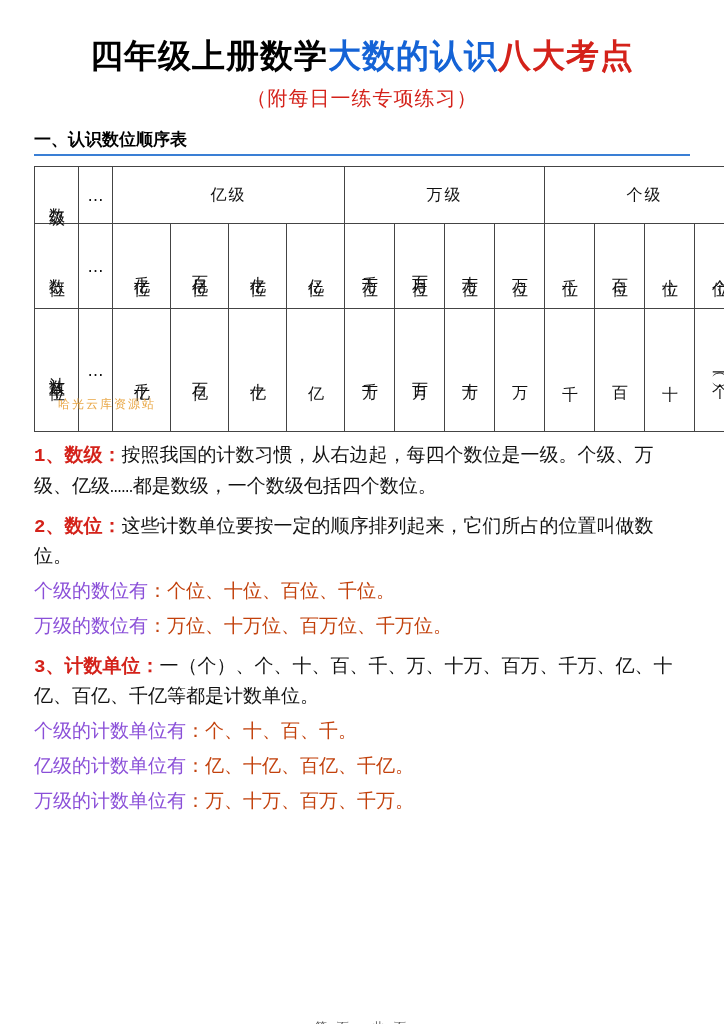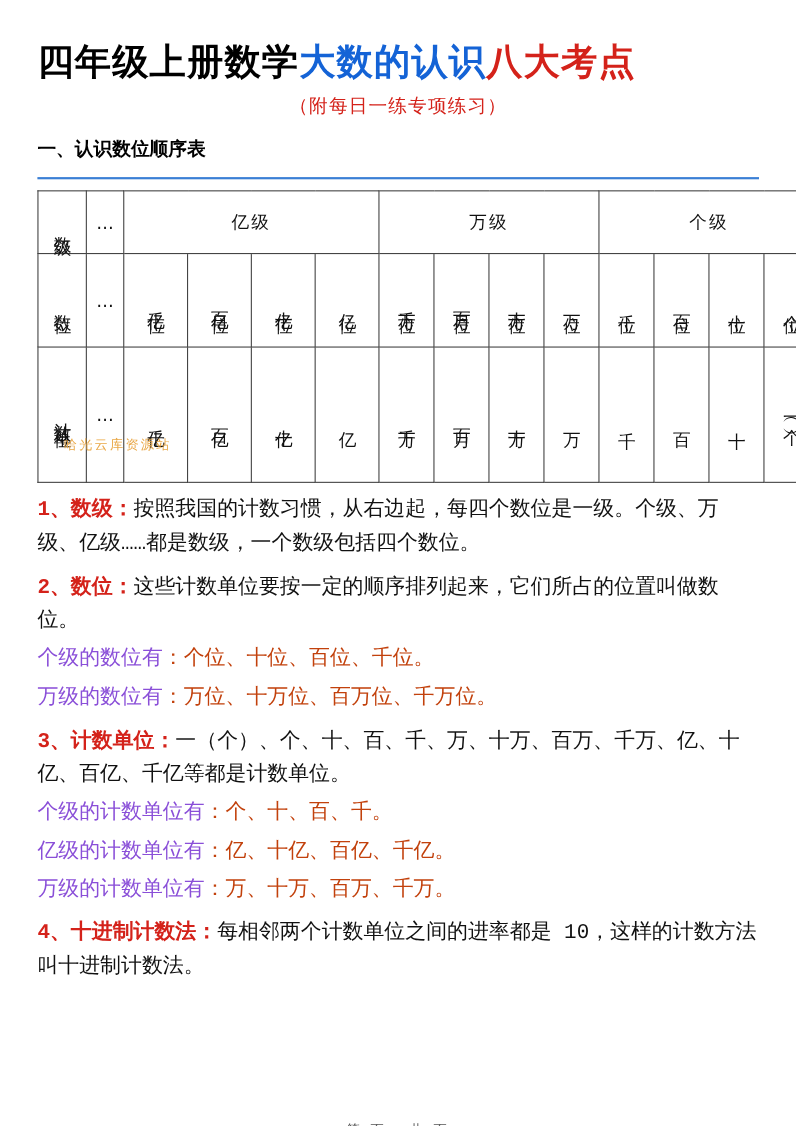--- a/index.html
+++ b/index.html
@@ -18,48 +18,49 @@
   .page {
     width: 724px;
     height: 1024px;
     position: relative;
     box-sizing: border-box;
     padding: 0 34px;
   }
 
   
   .title-line {
+    text-align: center;
     font-size: 33px;
     font-weight: bold;
     letter-spacing: 1px;
     margin-top: 34px;
     white-space: nowrap;
     font-family: "DejaVu Sans", sans-serif;
   }
   .t-black { color: #000; }
   .t-blue  { color: #1463d6; }
   .t-red   { color: #d4221a; }
 
   .subtitle {
     text-align: center;
-    font-size: 17px;
+    font-size: 20px;
     color: #d4221a;
     margin-top: 6px;
     font-family: "DejaVu Sans", sans-serif;
     letter-spacing: 1px;
   }
 
   
   .section-head {
     margin-top: 16px;
     font-size: 17px;
     font-weight: bold;
     color: #000;
     font-family: "DejaVu Sans", sans-serif;
-    padding-bottom: 14px;
+    padding-bottom: 3px;
     border-bottom: 2px solid #3a7fd5;
     display: block;
   }
 
   
   table.digits {
     border-collapse: collapse;
     width: 100%;
     margin-top: 10px;
     table-layout: fixed;
@@ -232,18 +233,15 @@
   <div class="para sub">
     <span class="lead2">个级的计数单位有</span><span class="rest">：个、十、百、千。</span>
   </div>
   <div class="para sub">
     <span class="lead2">亿级的计数单位有</span><span class="rest">：亿、十亿、百亿、千亿。</span>
   </div>
   <div class="para sub">
     <span class="lead2">万级的计数单位有</span><span class="rest">：万、十万、百万、千万。</span>
   </div>
 
-  <div class="para">
-    <span class="lead">4、十进制计数法：</span><span>每相邻两个计数单位之间的进率都是 10，这样的计数方法叫十进制计数法。</span>
-  </div>
 
   <div class="footer">第  页 , 共  页</div>
 </div>
 
 </body></html>

